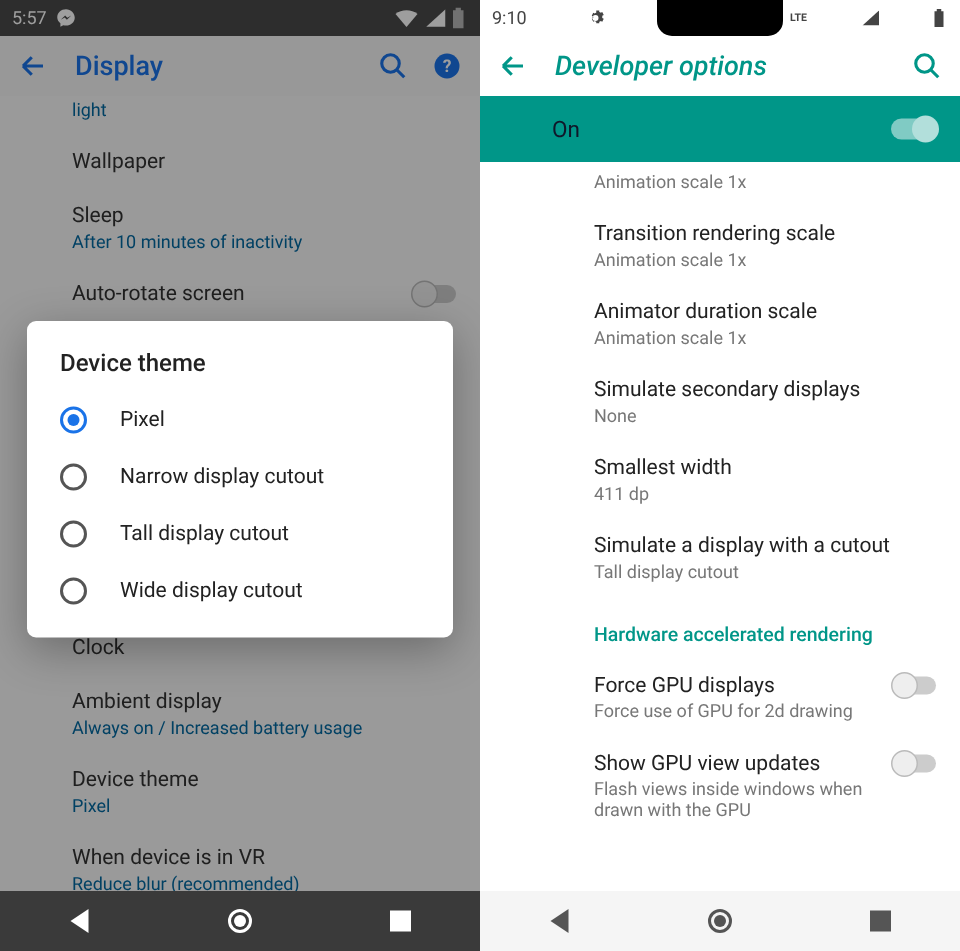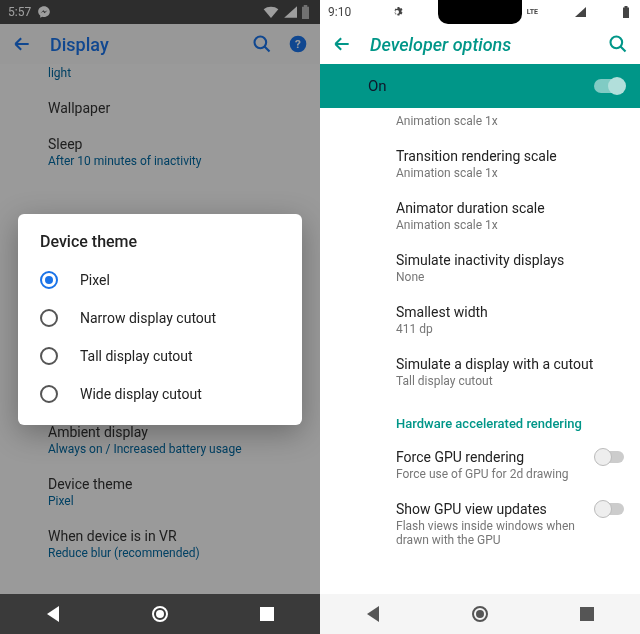--- a/index.html
+++ b/index.html
@@ -131,20 +131,24 @@
     <div class="item" style="padding-top:0">
       <div class="s">light</div>
     </div>
     <div class="item">
       <div class="t">Wallpaper</div>
     </div>
     <div class="item">
       <div class="t">Sleep</div>
       <div class="s">After 10 minutes of inactivity</div>
     </div>
+    <div class="item item-toggle">
+      <div class="t">Auto-rotate screen</div>
+      <span class="tg"></span>
+    </div>
     <div style="height:200px"></div>
     <div class="item">
       <div class="t">Clock</div>
     </div>
     <div class="item">
       <div class="t">Ambient display</div>
       <div class="s">Always on / Increased battery usage</div>
     </div>
     <div class="item">
       <div class="t">Device theme</div>
@@ -247,34 +251,34 @@
     </div>
     <div class="item">
       <div class="t">Transition rendering scale</div>
       <div class="s">Animation scale 1x</div>
     </div>
     <div class="item">
       <div class="t">Animator duration scale</div>
       <div class="s">Animation scale 1x</div>
     </div>
     <div class="item">
-      <div class="t">Simulate inactivity displays</div>
+      <div class="t">Simulate secondary displays</div>
       <div class="s">None</div>
     </div>
     <div class="item">
       <div class="t">Smallest width</div>
       <div class="s">411 dp</div>
     </div>
     <div class="item">
       <div class="t">Simulate a display with a cutout</div>
       <div class="s">Tall display cutout</div>
     </div>
     <div class="section-head">Hardware accelerated rendering</div>
     <div class="item item-toggle">
-      <div class="t">Force GPU rendering</div>
+      <div class="t">Force GPU displays</div>
       <div class="s" style="padding-right:40px">Force use of GPU for 2d drawing</div>
       <span class="tg"></span>
     </div>
     <div class="item item-toggle">
       <div class="t">Show GPU view updates</div>
       <div class="s" style="padding-right:40px">Flash views inside windows when drawn with the GPU</div>
       <span class="tg"></span>
     </div>
   </div>
 

